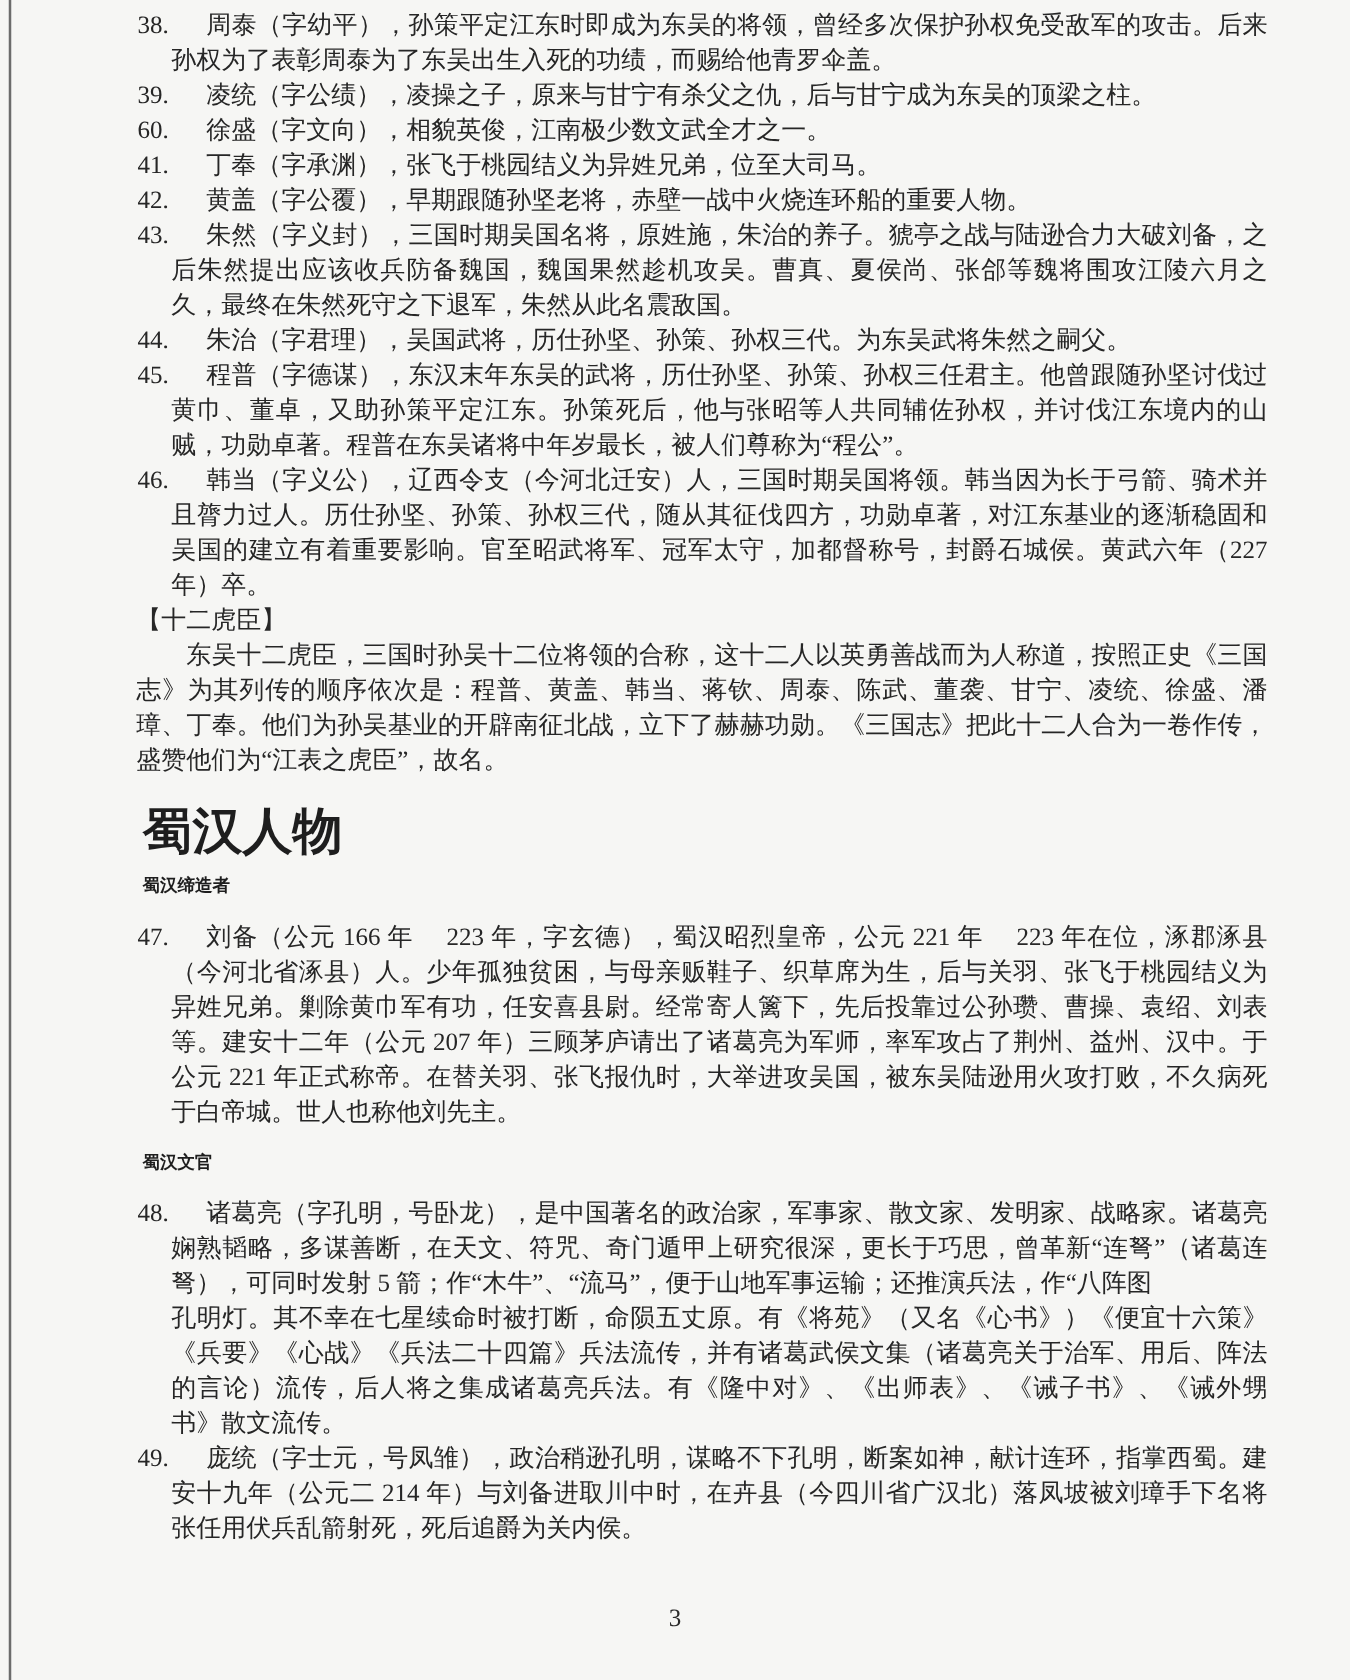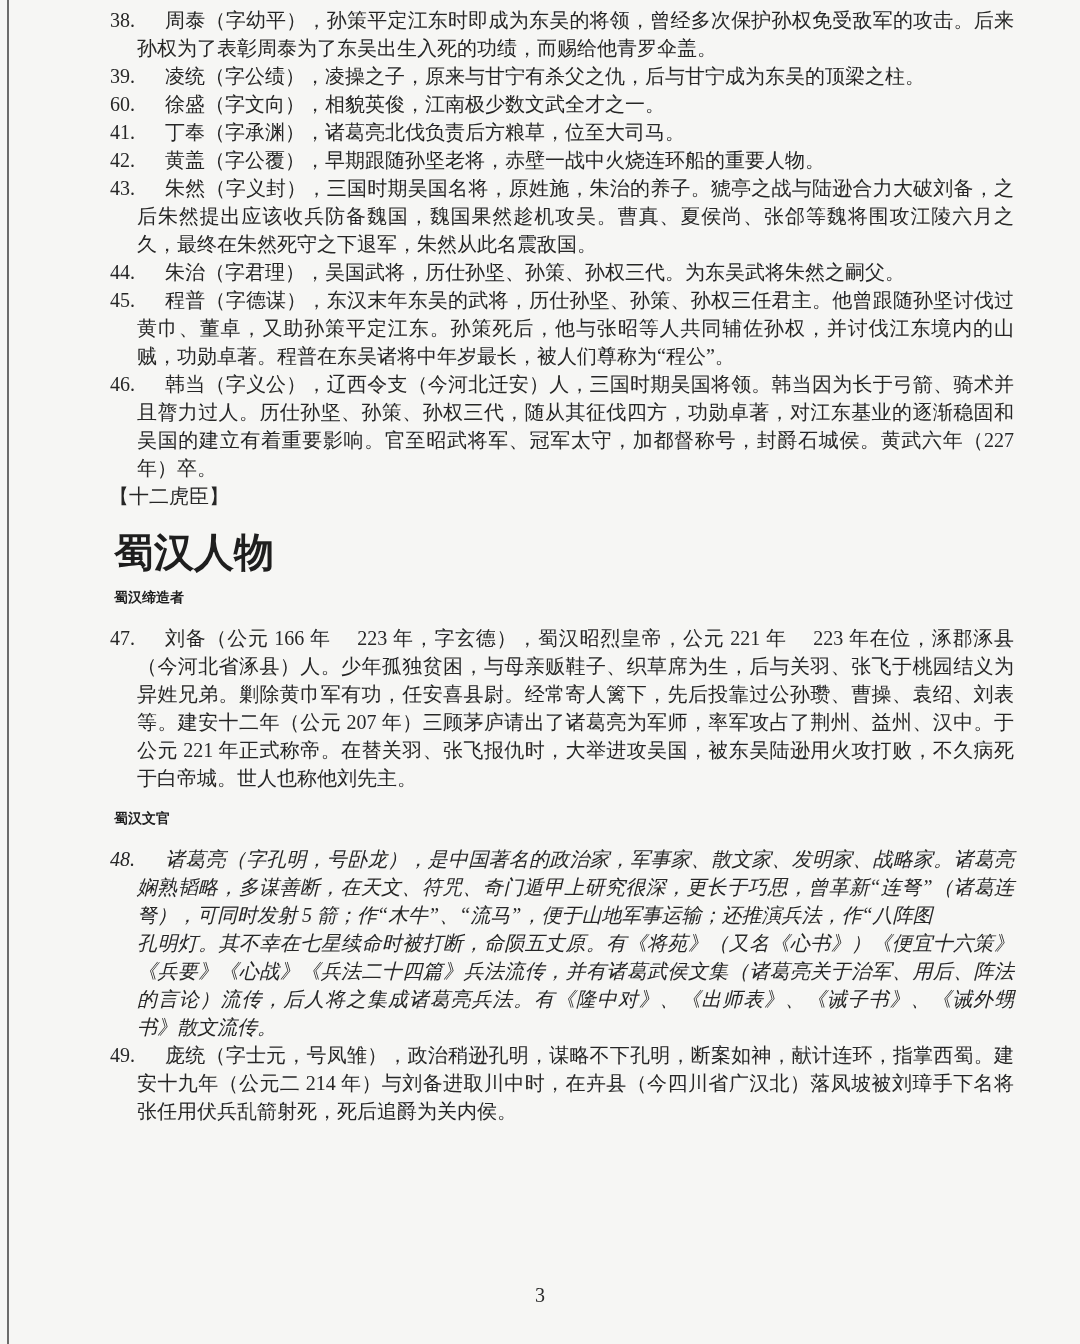--- a/index.html
+++ b/index.html
@@ -37,21 +37,21 @@
   .h1{
     font-size:40px;line-height:38px;font-weight:bold;
     margin:24px 0 0 5px;color:#1e1e1e;text-align:left;
   }
   .h2{
     font-size:14px;line-height:28px;font-weight:bold;
     margin:13px 0 0 5px;color:#1e1e1e;text-align:left;
   }
   .h2 + .item, .h1 + .h2{margin-top:12px;}
   .founder-item{margin-top:10px;}
-  .civil-first{margin-top:10px;font-style:italic;}
+  .civil-first{margin-top:10px;}
   .page-number{
     position:absolute;left:0;top:1284px;width:1080px;
     text-align:center;font-size:20px;color:#2b2b2b;
   }
 </style>
 </head>
 <body>
 
 <div class="scan-edge"></div>
 
@@ -64,21 +64,21 @@
   <div class="item">
     <span class="num">39.</span>
     <span class="txt">凌统（字公绩），凌操之子，原来与甘宁有杀父之仇，后与甘宁成为东吴的顶梁之柱。</span>
   </div>
   <div class="item">
     <span class="num">60.</span>
     <span class="txt">徐盛（字文向），相貌英俊，江南极少数文武全才之一。</span>
   </div>
   <div class="item">
     <span class="num">41.</span>
-    <span class="txt">丁奉（字承渊），诸葛亮北伐负责后方粮草，位至大司马。</span>
+    <span class="txt">丁奉（字承渊），张飞于桃园结义为异姓兄弟，位至大司马。</span>
   </div>
   <div class="item">
     <span class="num">42.</span>
     <span class="txt">黄盖（字公覆），早期跟随孙坚老将，赤壁一战中火烧连环船的重要人物。</span>
   </div>
   <div class="item">
     <span class="num">43.</span>
     <span class="txt">朱然（字义封），三国时期吴国名将，原姓施，朱治的养子。猇亭之战与陆逊合力大破刘备，之后朱然提出应该收兵防备魏国，魏国果然趁机攻吴。曹真、夏侯尚、张郃等魏将围攻江陵六月之久，最终在朱然死守之下退军，朱然从此名震敌国。</span>
   </div>
   <div class="item">
@@ -88,20 +88,21 @@
   <div class="item">
     <span class="num">45.</span>
     <span class="txt">程普（字德谋），东汉末年东吴的武将，历仕孙坚、孙策、孙权三任君主。他曾跟随孙坚讨伐过黄巾、董卓，又助孙策平定江东。孙策死后，他与张昭等人共同辅佐孙权，并讨伐江东境内的山贼，功勋卓著。程普在东吴诸将中年岁最长，被人们尊称为“程公”。</span>
   </div>
   <div class="item">
     <span class="num">46.</span>
     <span class="txt">韩当（字义公），辽西令支（今河北迁安）人，三国时期吴国将领。韩当因为长于弓箭、骑术并且膂力过人。历仕孙坚、孙策、孙权三代，随从其征伐四方，功勋卓著，对江东基业的逐渐稳固和吴国的建立有着重要影响。官至昭武将军、冠军太守，加都督称号，封爵石城侯。黄武六年（227 年）卒。</span>
   </div>
 
   <p class="note-title">【十二虎臣】</p>
+  <p class="note-body">东吴十二虎臣，三国时孙吴十二位将领的合称，这十二人以英勇善战而为人称道，按照正史《三国志》为其列传的顺序依次是：程普、黄盖、韩当、蒋钦、周泰、陈武、董袭、甘宁、凌统、徐盛、潘璋、丁奉。他们为孙吴基业的开辟南征北战，立下了赫赫功勋。《三国志》把此十二人合为一卷作传，盛赞他们为“江表之虎臣”，故名。</p>
 
   <h1 class="h1">蜀汉人物</h1>
 
   <h2 class="h2">蜀汉缔造者</h2>
 
   <div class="item founder-item">
     <span class="num">47.</span>
     <span class="txt">刘备（公元 166 年　 223 年，字玄德），蜀汉昭烈皇帝，公元 221 年　 223 年在位，涿郡涿县（今河北省涿县）人。少年孤独贫困，与母亲贩鞋子、织草席为生，后与关羽、张飞于桃园结义为异姓兄弟。剿除黄巾军有功，任安喜县尉。经常寄人篱下，先后投靠过公孙瓒、曹操、袁绍、刘表等。建安十二年（公元 207 年）三顾茅庐请出了诸葛亮为军师，率军攻占了荆州、益州、汉中。于公元 221 年正式称帝。在替关羽、张飞报仇时，大举进攻吴国，被东吴陆逊用火攻打败，不久病死于白帝城。世人也称他刘先主。</span>
   </div>
 

